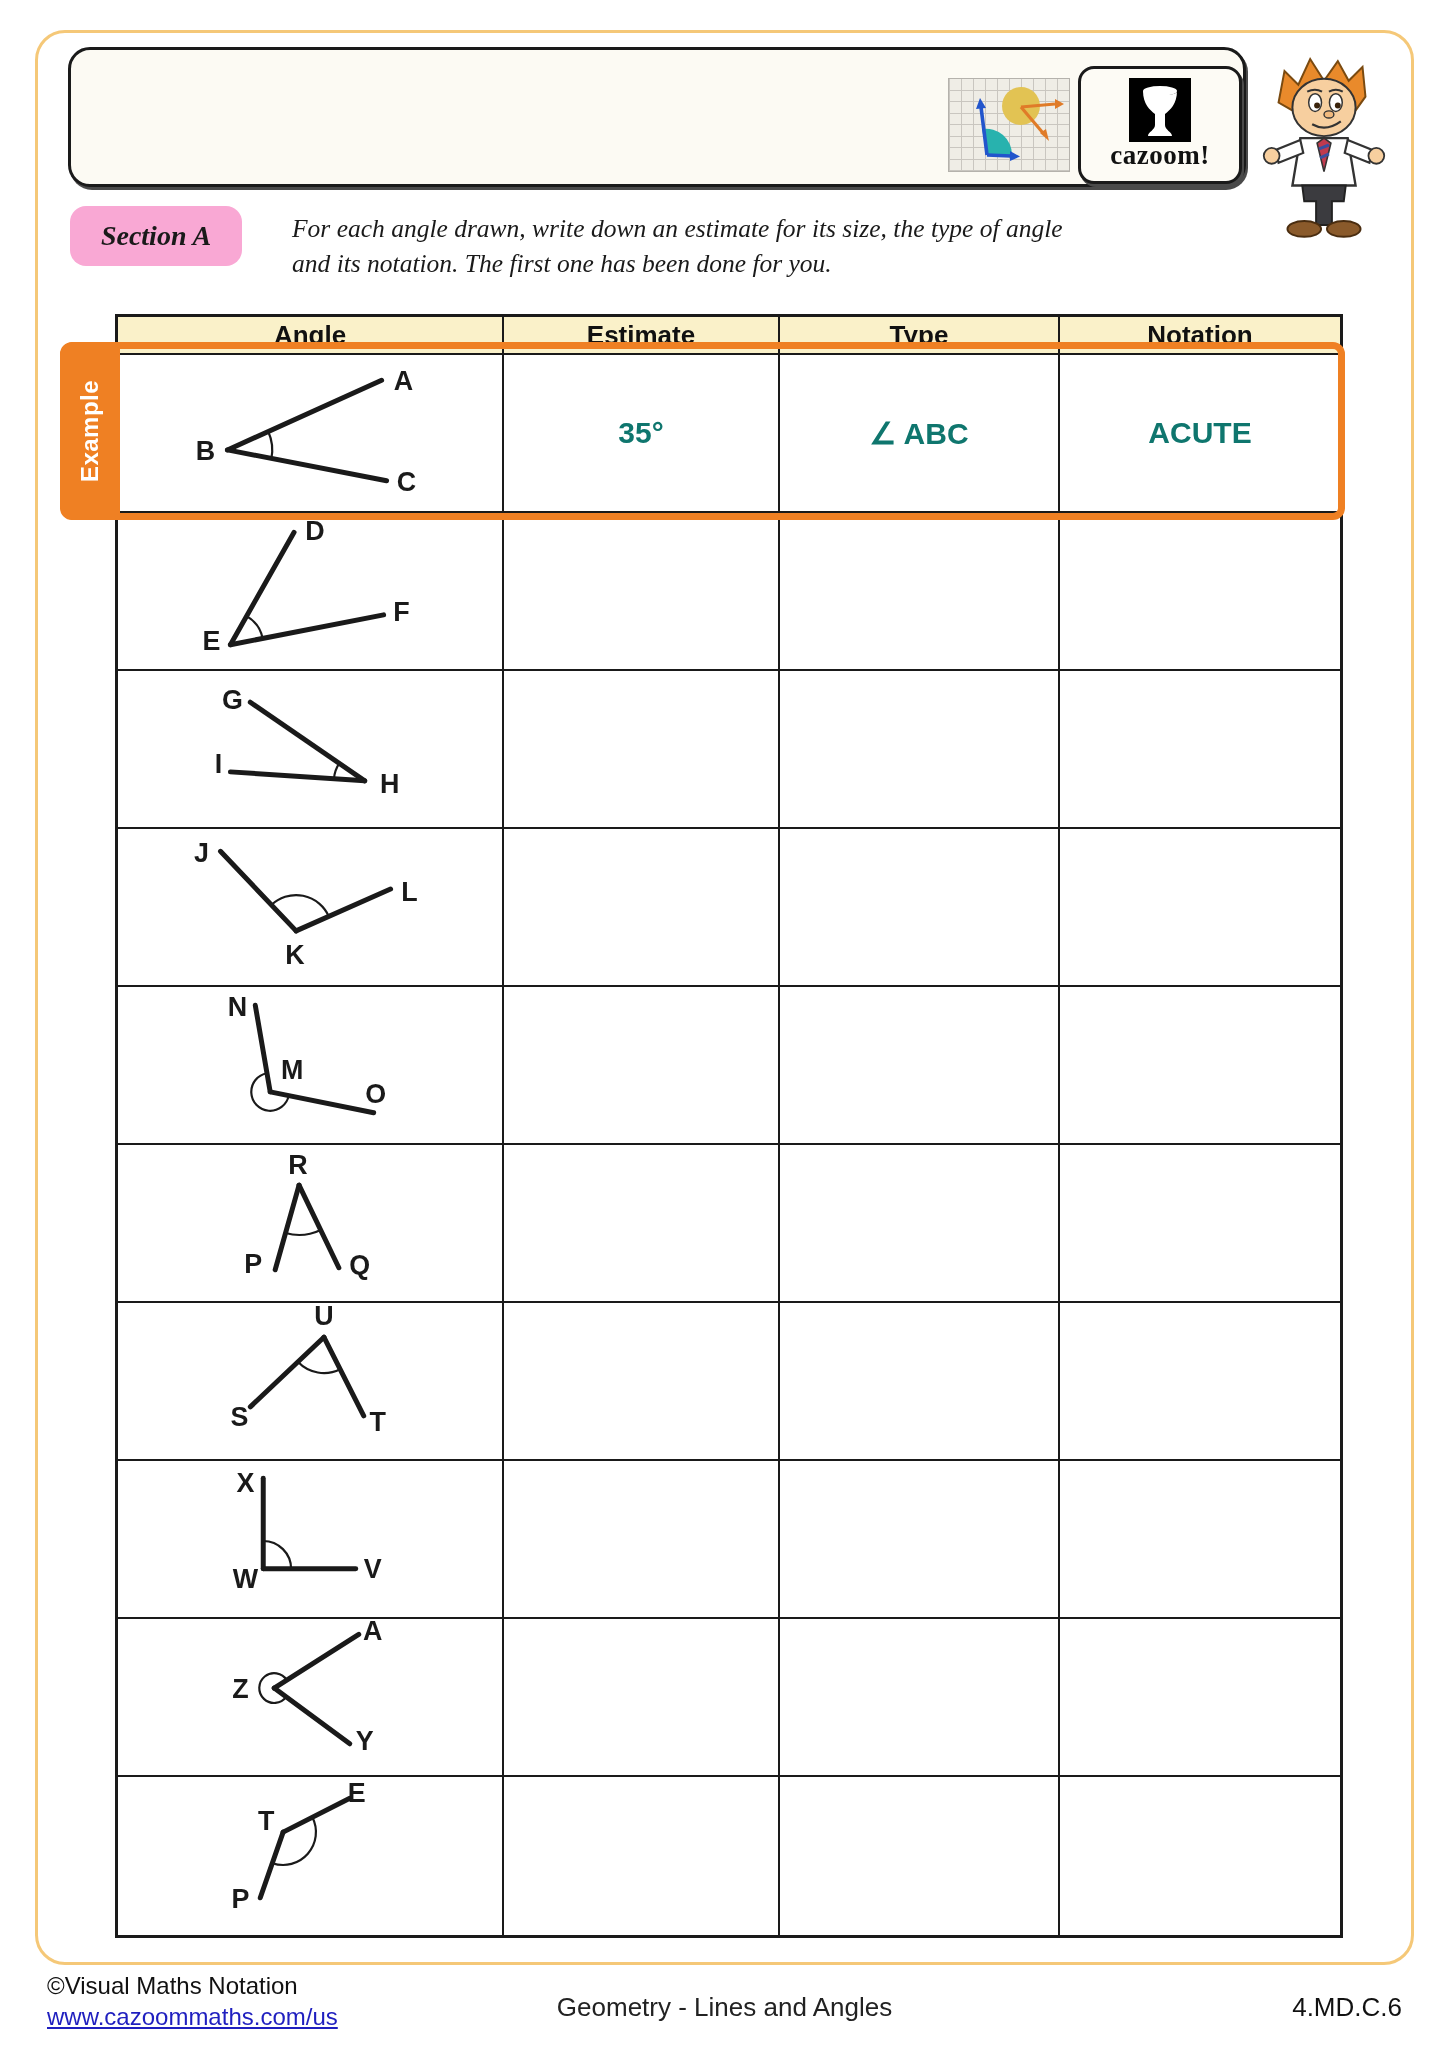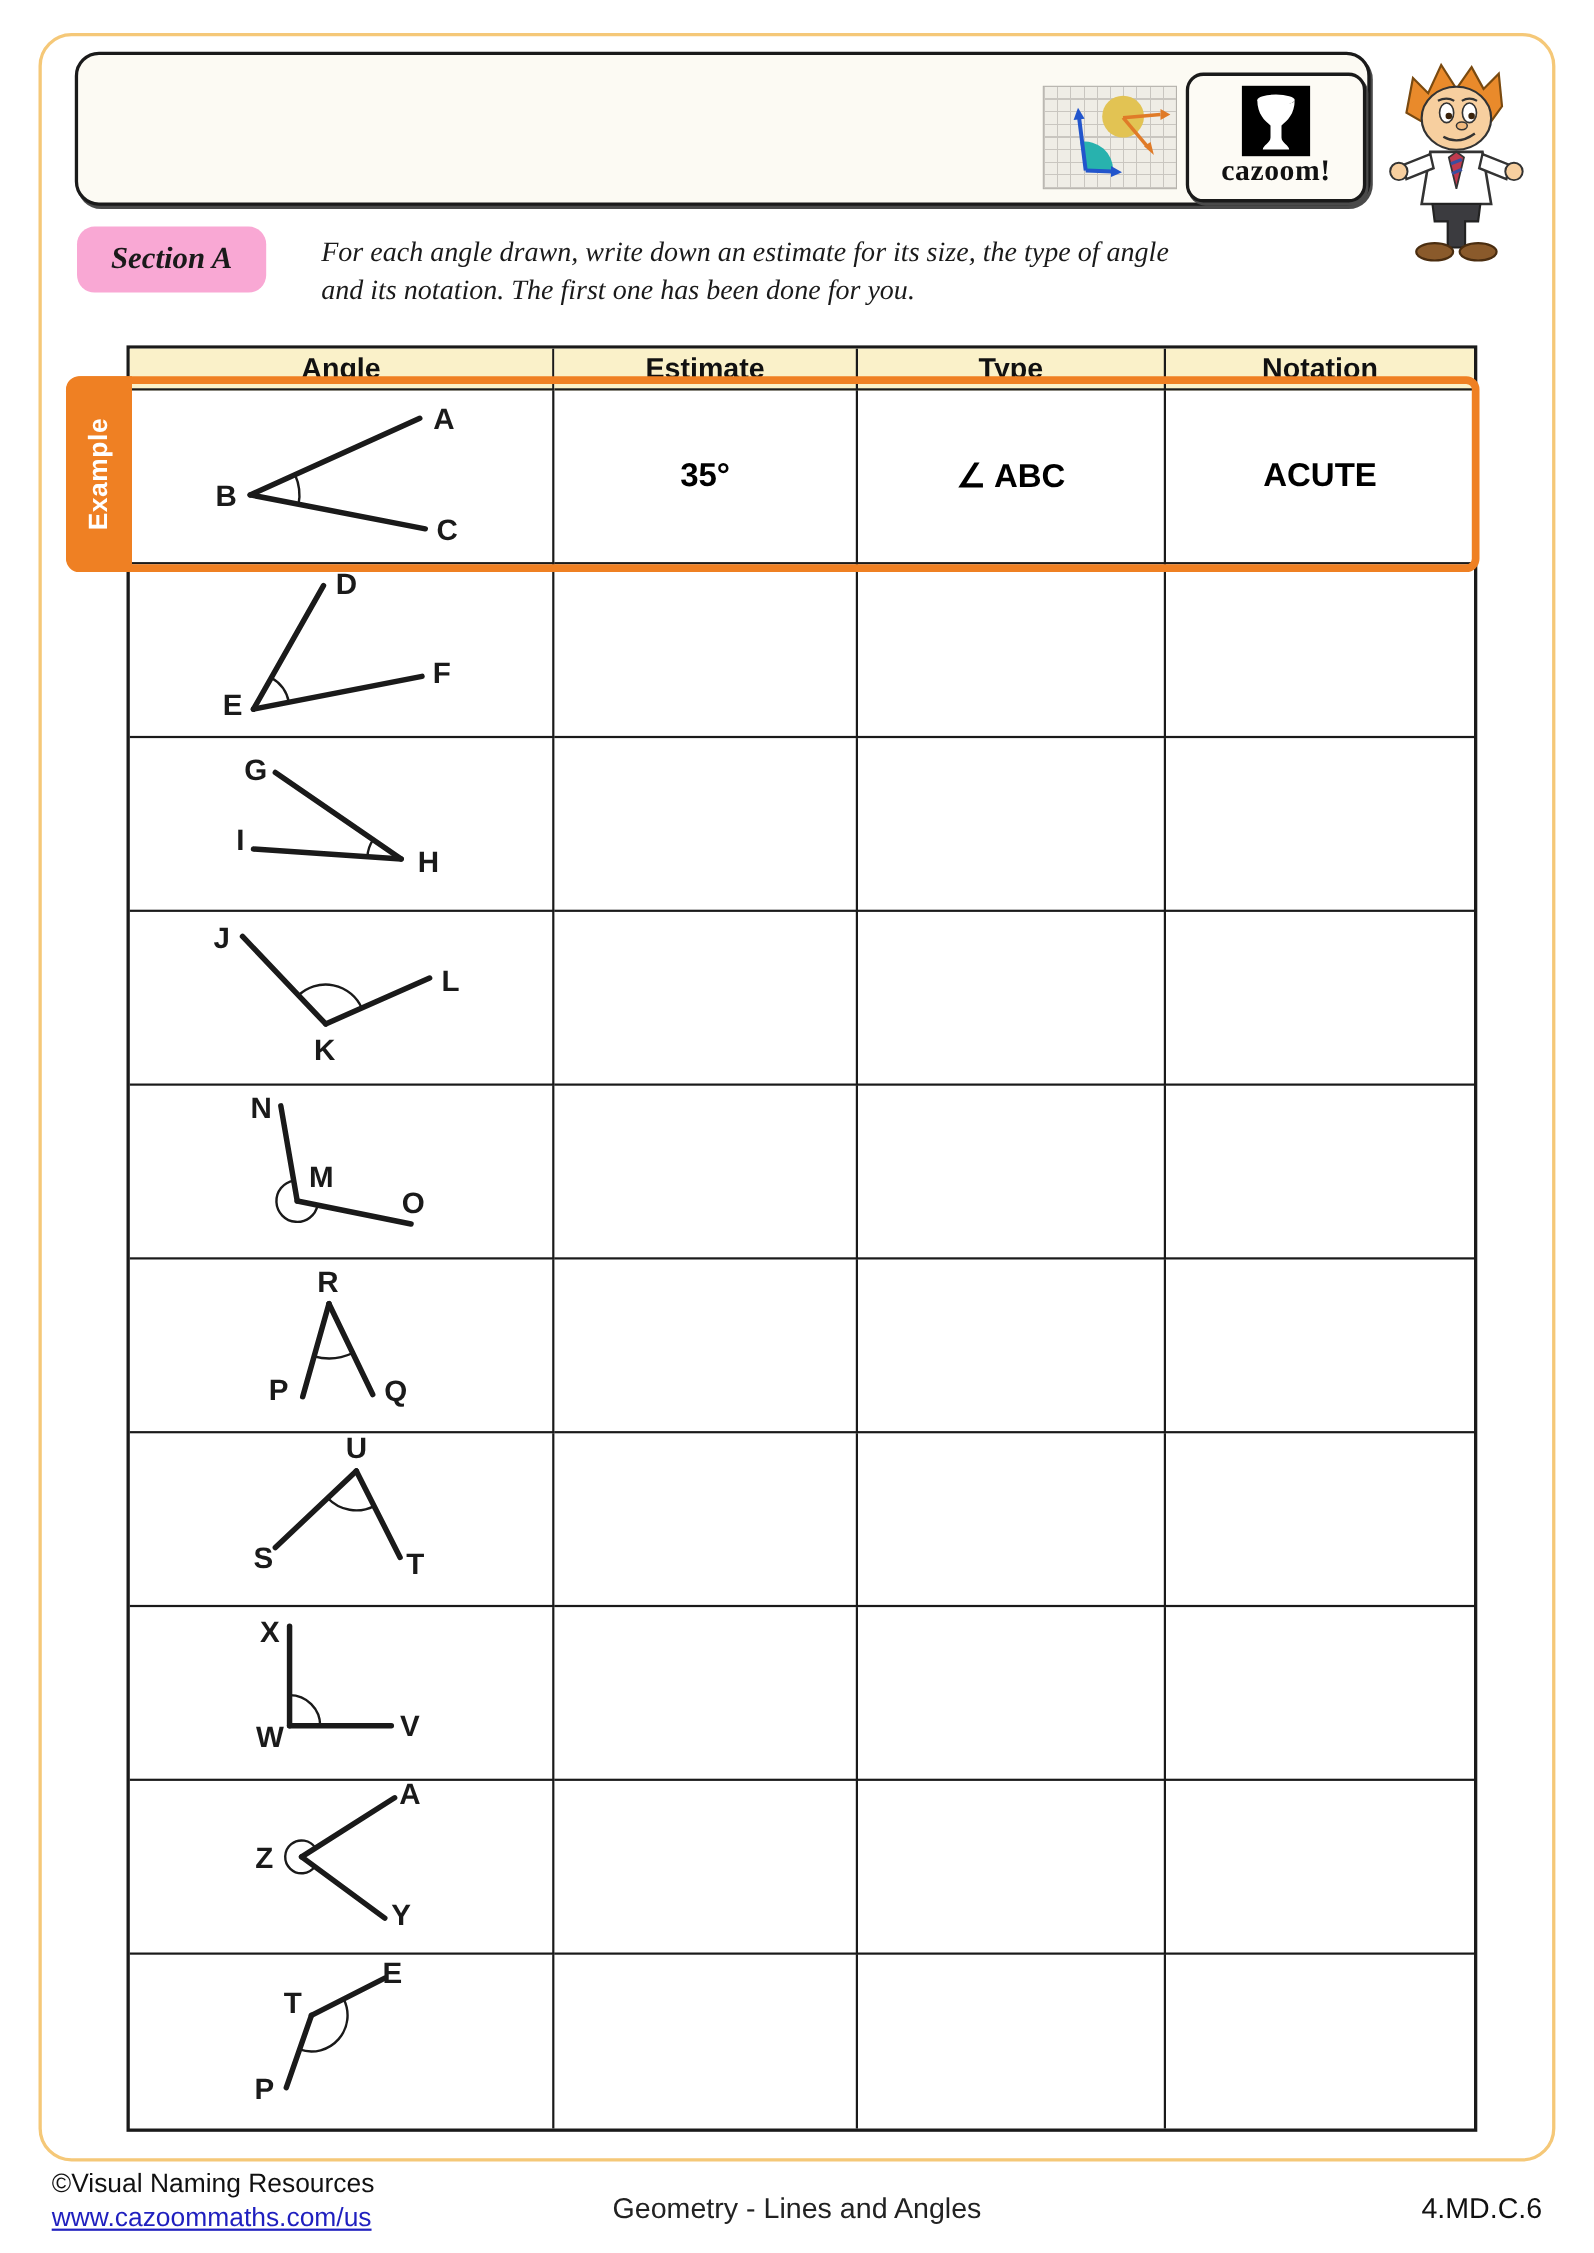--- a/index.html
+++ b/index.html
@@ -36,21 +36,21 @@
   
   .table{position:absolute;left:115px;top:314px;width:1222px;
         border:3px solid #1a1a1a;display:grid;
         grid-template-columns:386px 276px 280px 280px;
         grid-template-rows:38px repeat(10,158px);background:#fff;}
   .table>div{border-right:2px solid #1a1a1a;border-bottom:2px solid #1a1a1a;
         display:flex;align-items:center;justify-content:center;position:relative;}
   .table>div:nth-child(4n){border-right:none;}
   .table>div:nth-last-child(-n+4){border-bottom:none;}
   .th{background:#FAF1C9;font-weight:bold;font-size:26px;color:#111;}
-  .val{font-weight:bold;font-size:30px;color:#000000;}
+  .val{font-weight:bold;font-size:30px;color:#0f766e;}
   .angle-cell svg{display:block;}
   
   .example-frame{position:absolute;left:60px;top:342px;width:1285px;height:178px;
         border:7px solid #EF8023;border-radius:12px;pointer-events:none;z-index:5;box-sizing:border-box;}
   .example-tab{position:absolute;left:60px;top:342px;width:60px;height:178px;background:#EF8023;
         border-radius:14px 0 0 14px;z-index:6;display:flex;align-items:center;justify-content:center;}
   .example-tab span{transform:rotate(-90deg);color:#fff;font-weight:bold;font-size:24px;
         letter-spacing:0.5px;white-space:nowrap;}
   
   .footer-left{position:absolute;left:47px;top:1972px;font-size:24px;color:#111;}
@@ -263,17 +263,17 @@
       <div class="val"></div>
       <div class="val"></div>
       <div class="val"></div>
     </div>
 
   <div class="example-frame"></div>
   <div class="example-tab">
     <span>Example</span>
   </div>
 
-  <div class="footer-left">©Visual Naming Resources</div>
+  <div class="footer-left">©Visual Maths Notation</div>
   <div class="footer-link">www.cazoommaths.com/us</div>
   <div class="footer-center">Geometry - Lines and Angles</div>
   <div class="footer-right">4.MD.C.6</div>
 </div>
 
 </body></html>

